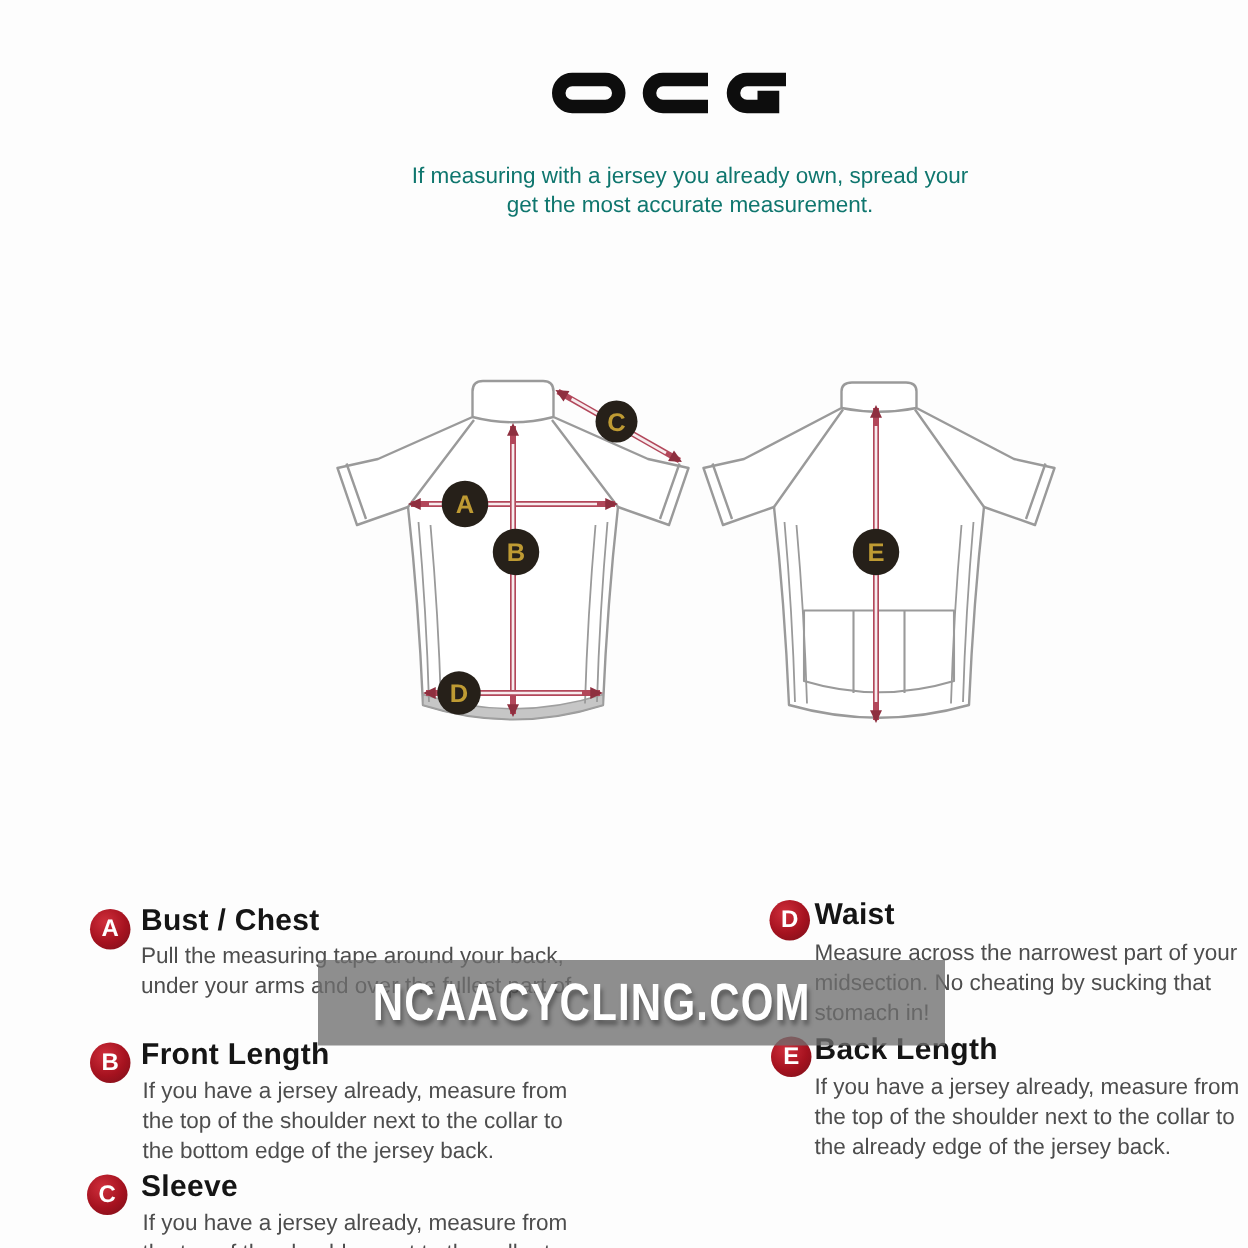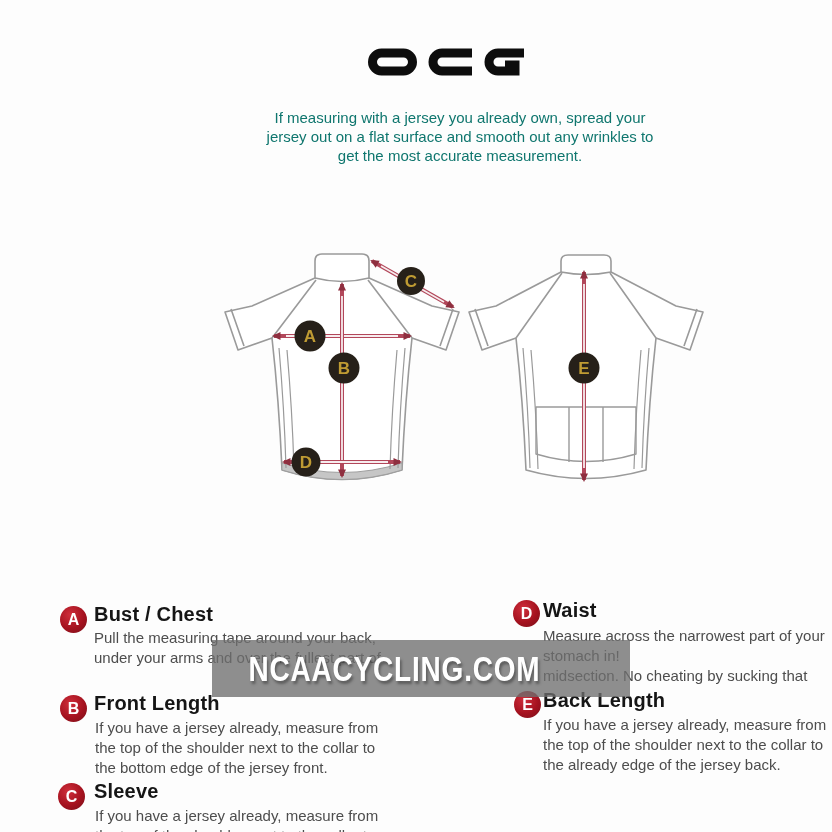--- a/index.html
+++ b/index.html
@@ -52,21 +52,20 @@
 <svg class="abs" style="left:368px;top:44px;" width="156" height="36" viewBox="0 0 156 36" aria-label="OCG">
   <g fill="none" stroke="#0d0d0d" stroke-width="9">
     <rect x="4.5" y="9" width="40" height="18" rx="9"></rect>
     <path d="M104 9 H74 A9 9 0 0 0 74 27 H104"></path>
     <path d="M156 9 H130 A9 9 0 0 0 130 27 H147 V21 H137"></path>
   </g>
 </svg>
 
 <div class="abs intro">
   <div>If measuring with a jersey you already own, spread your</div>
-  <div>jersey out on a flat surface and smooth out any wrinkles to</div>
   <div>get the most accurate measurement.</div>
 </div>
 
 <svg class="abs" style="left:222px;top:244px;" width="240" height="252" viewBox="0 0 240 252">
   <defs>
     <marker id="ahf" viewBox="0 0 10 10" refX="7" refY="5" markerWidth="10" markerHeight="10" orient="auto-start-reverse" markerUnits="userSpaceOnUse">
       <path d="M0.5 1 L9 5 L0.5 9 Z" fill="#8e2f3f"></path>
     </marker>
   </defs>
   <g stroke="#9a9a9a" stroke-width="1.6" fill="none" stroke-linejoin="round">
@@ -130,36 +129,36 @@
 <div class="sec-body" style="left:94px;top:628px;">
   <div>Pull the measuring tape around your back,</div>
   <div>under your arms and over the fullest part of</div>
 </div>
 
 <div class="badge" style="left:60px;top:695px;">B</div>
 <div class="sec-title" style="left:94px;top:692px;">Front Length</div>
 <div class="sec-body" style="left:95px;top:718px;">
   <div>If you have a jersey already, measure from</div>
   <div>the top of the shoulder next to the collar to</div>
-  <div>the bottom edge of the jersey front.</div>
+  <div>the bottom edge of the jersey back.</div>
 </div>
 
 <div class="badge" style="left:58px;top:783px;">C</div>
 <div class="sec-title" style="left:94px;top:780px;">Sleeve</div>
 <div class="sec-body" style="left:95px;top:806px;">
   <div>If you have a jersey already, measure from</div>
   <div>the top of the shoulder next to the collar to</div>
 </div>
 
 <div class="badge" style="left:513px;top:600px;">D</div>
 <div class="sec-title" style="left:543px;top:599px;">Waist</div>
 <div class="sec-body" style="left:543px;top:626px;">
   <div>Measure across the narrowest part of your</div>
+  <div>midsection. No cheating by sucking that</div>
   <div>stomach in!</div>
-  <div>midsection. No cheating by sucking that</div>
 </div>
 
 <div class="badge" style="left:514px;top:691px;">E</div>
 <div class="sec-title" style="left:543px;top:689px;">Back Length</div>
 <div class="sec-body" style="left:543px;top:715px;">
   <div>If you have a jersey already, measure from</div>
   <div>the top of the shoulder next to the collar to</div>
   <div>the already edge of the jersey back.</div>
 </div>
 

